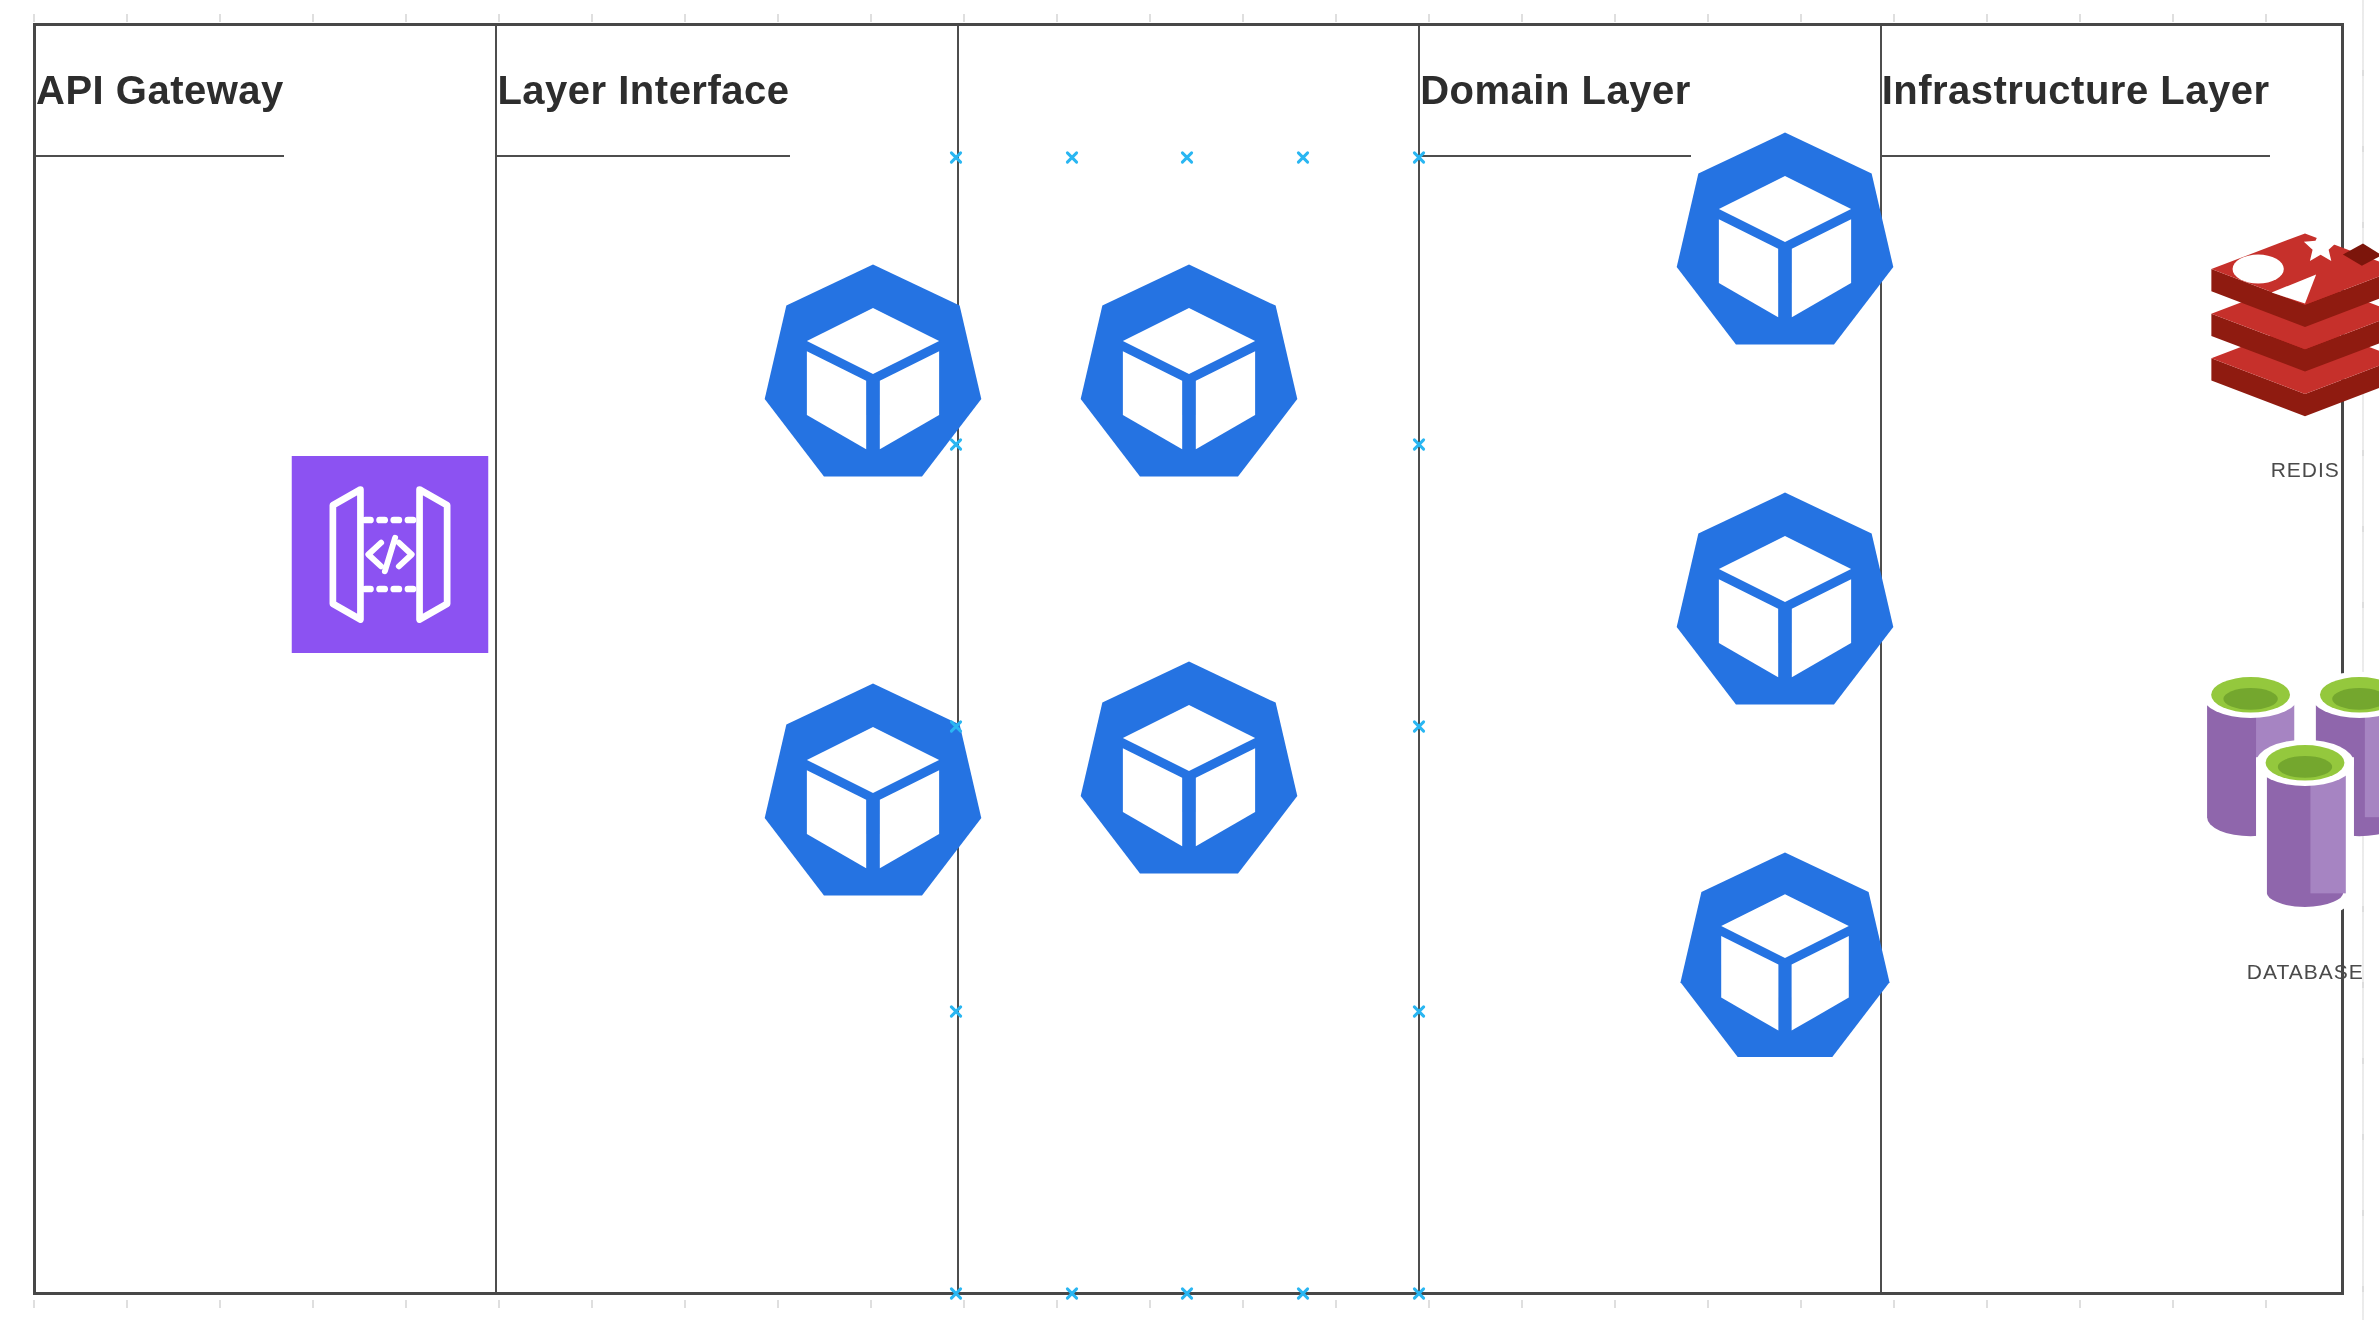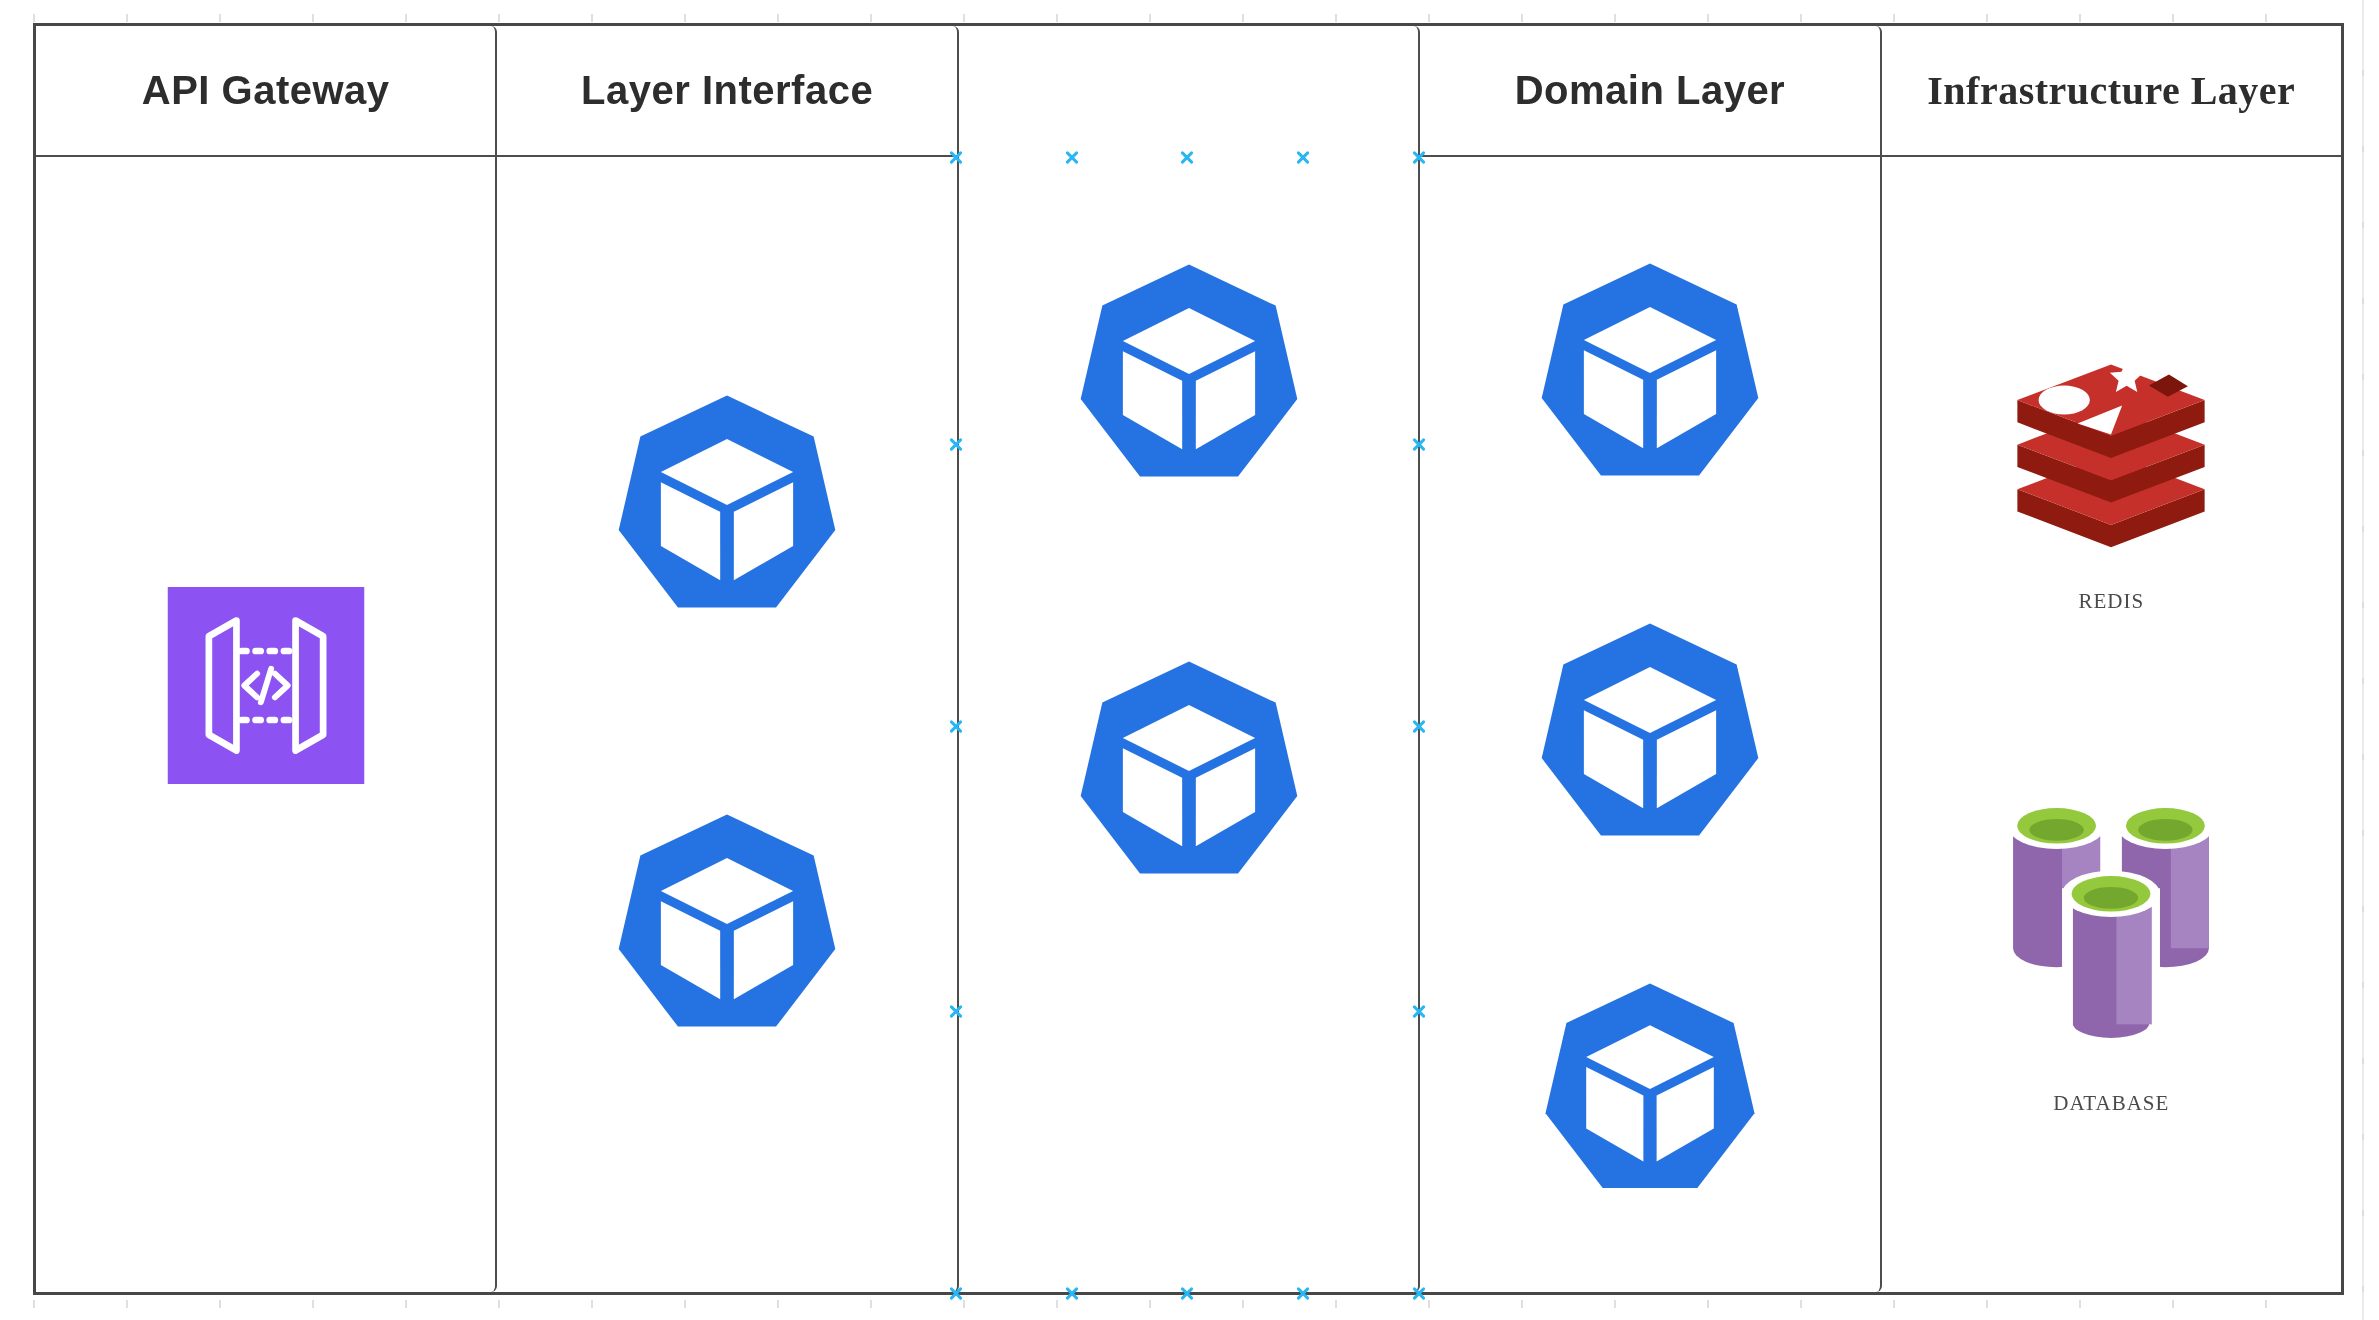--- a/index.html
+++ b/index.html
@@ -19,24 +19,24 @@
     position:absolute;top:0;left:2362px;width:2px;height:1320px;
     background:repeating-linear-gradient(180deg,#e3e3e3 0 70px,#cfcfcf 70px 76px);
     opacity:.7;
   }
   
   .pool{
     position:absolute;left:33px;top:23px;width:2311px;height:1272px;
     border:3px solid #474747;display:flex;background:#ffffff;box-sizing:border-box;
   }
   .lane{
-    flex:1;display:flex;flex-direction:column;border-right:2px solid #4d4d4d;
-    position:relative;min-width:0;border-radius:6px;
-  }
-  .lane:last-child{border-right:none;font-family:Liberation Serif, serif;}
+    flex:1;display:flex;border-right:2px solid #4d4d4d;
+    position:relative;min-width:0;
+  }
+  .lane:last-child{border-right:none;}
   .lane-header{
     height:129px;flex:0 0 129px;border-bottom:2px solid #4d4d4d;
     display:flex;align-items:center;justify-content:center;
     font-weight:bold;font-size:40px;color:#2d2d2d;letter-spacing:0.5px;
     white-space:nowrap;
   }
   .lane-body{position:relative;flex:1;}
   .shape{
     position:absolute;left:50%;transform:translateX(-50%);
     display:flex;flex-direction:column;align-items:center;

